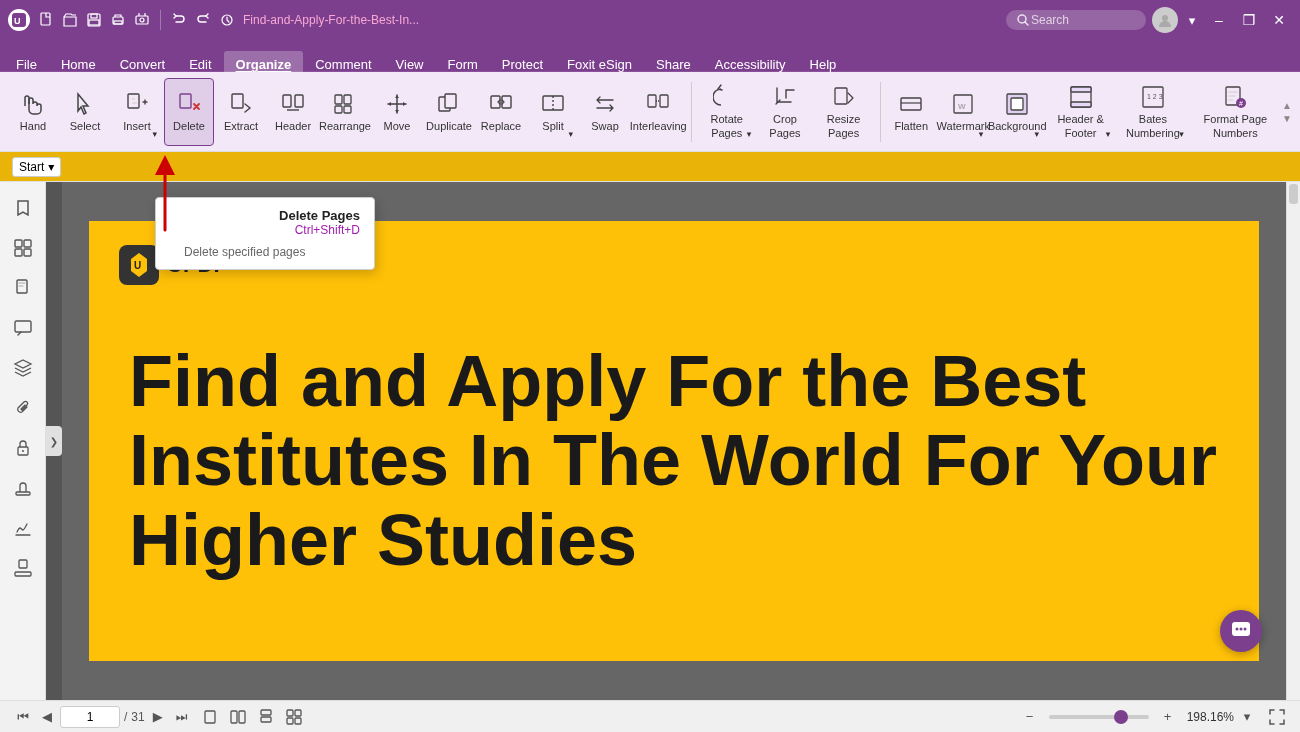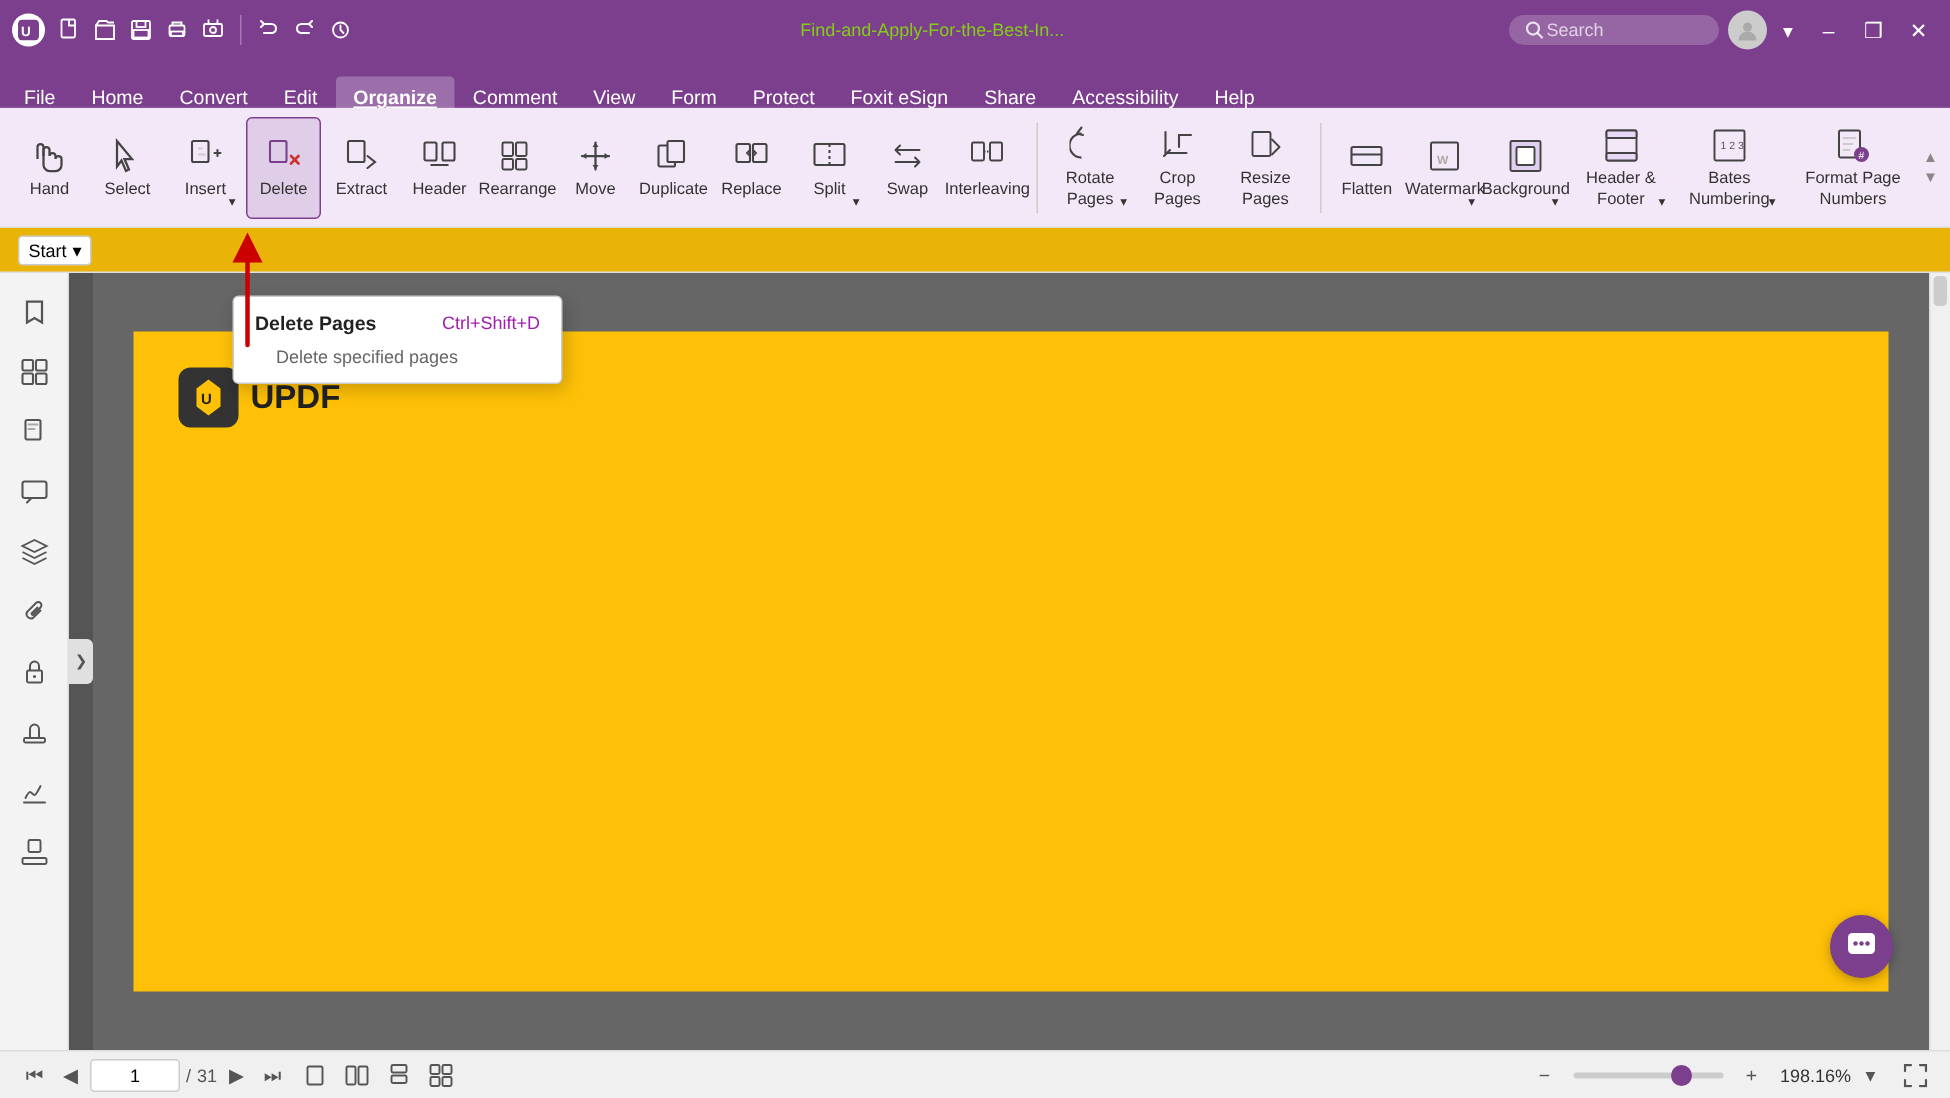--- a/index.html
+++ b/index.html
@@ -12,21 +12,21 @@
       display: flex;
       align-items: center;
       padding: 0 8px;
       gap: 6px;
     }
     .title-bar-logo { width: 22px; height: 22px; background: #fff; border-radius: 50%; display: flex; align-items: center; justify-content: center; }
     .title-bar-logo svg { width: 14px; height: 14px; }
     .title-bar-icons { display: flex; gap: 4px; align-items: center; }
     .title-bar-icon { width: 20px; height: 20px; display: flex; align-items: center; justify-content: center; color: #fff; font-size: 13px; cursor: pointer; border-radius: 3px; }
     .title-bar-divider { width: 1px; height: 20px; background: rgba(255,255,255,0.3); margin: 0 4px; }
-    .title-bar-filename { color: #84cc16; font-size: 12px; flex: 1; text-align: center; }
+    .title-bar-filename { color: #f9a8d4; font-size: 12px; flex: 1; }
     .title-bar-search {
       background: rgba(255,255,255,0.2);
       border-radius: 16px;
       display: flex;
       align-items: center;
       padding: 3px 10px;
       gap: 1px;
       width: 140px;
     }
     .title-bar-search input { background: transparent; border: none; outline: none; color: #fff; font-size: 12px; width: 100px; }
@@ -236,24 +236,25 @@
       border: 1px solid #ccc;
       border-radius: 4px;
       box-shadow: 2px 4px 12px rgba(0,0,0,0.2);
       z-index: 100;
       min-width: 220px;
       padding: 4px 0;
     }
     .context-menu-item {
       padding: 6px 14px;
       display: flex;
-      align-items: flex-start;
+      align-items: flex-end;
       justify-content: space-between;
       cursor: pointer;
       font-size: 13px;
+      flex-direction: column;
     }
     .context-menu-item .item-label { font-weight: 600; color: #222; }
     .context-menu-item .item-shortcut { color: #a21caf; font-size: 12px; }
     .context-menu-sub { padding: 2px 28px 6px; font-size: 12px; color: #666; }
 
     
     .sub-toolbar-select {
       display: flex;
       align-items: center;
       gap: 4px;
@@ -676,20 +677,23 @@
     <div class="pdf-page">
       <div class="pdf-logo">
         <div class="pdf-logo-icon">
           <svg width="28" height="28" viewBox="0 0 28 28" fill="none">
             <path d="M6 8l8-6 8 6v12l-8 6-8-6V8z" fill="#FFC107"></path>
             <text x="9" y="18" font-size="10" fill="#222" font-weight="bold">U</text>
           </svg>
         </div>
         <span class="pdf-logo-text">UPDF</span>
       </div>
+      <div class="pdf-main-text" style="width:100%;">
+        <h1>Find and Apply For the Best Institutes In The World For Your Higher Studies</h1>
+      </div>
     </div>
 
     <div class="chat-btn">
       <svg width="22" height="22" viewBox="0 0 22 22" fill="none">
         <rect x="2" y="2" width="18" height="14" rx="3" fill="white"></rect>
         <path d="M6 18l3-4" fill="white"></path>
         <circle cx="7" cy="9" r="1.5" fill="#7c3f8e"></circle>
         <circle cx="11" cy="9" r="1.5" fill="#7c3f8e"></circle>
         <circle cx="15" cy="9" r="1.5" fill="#7c3f8e"></circle>
       </svg>

